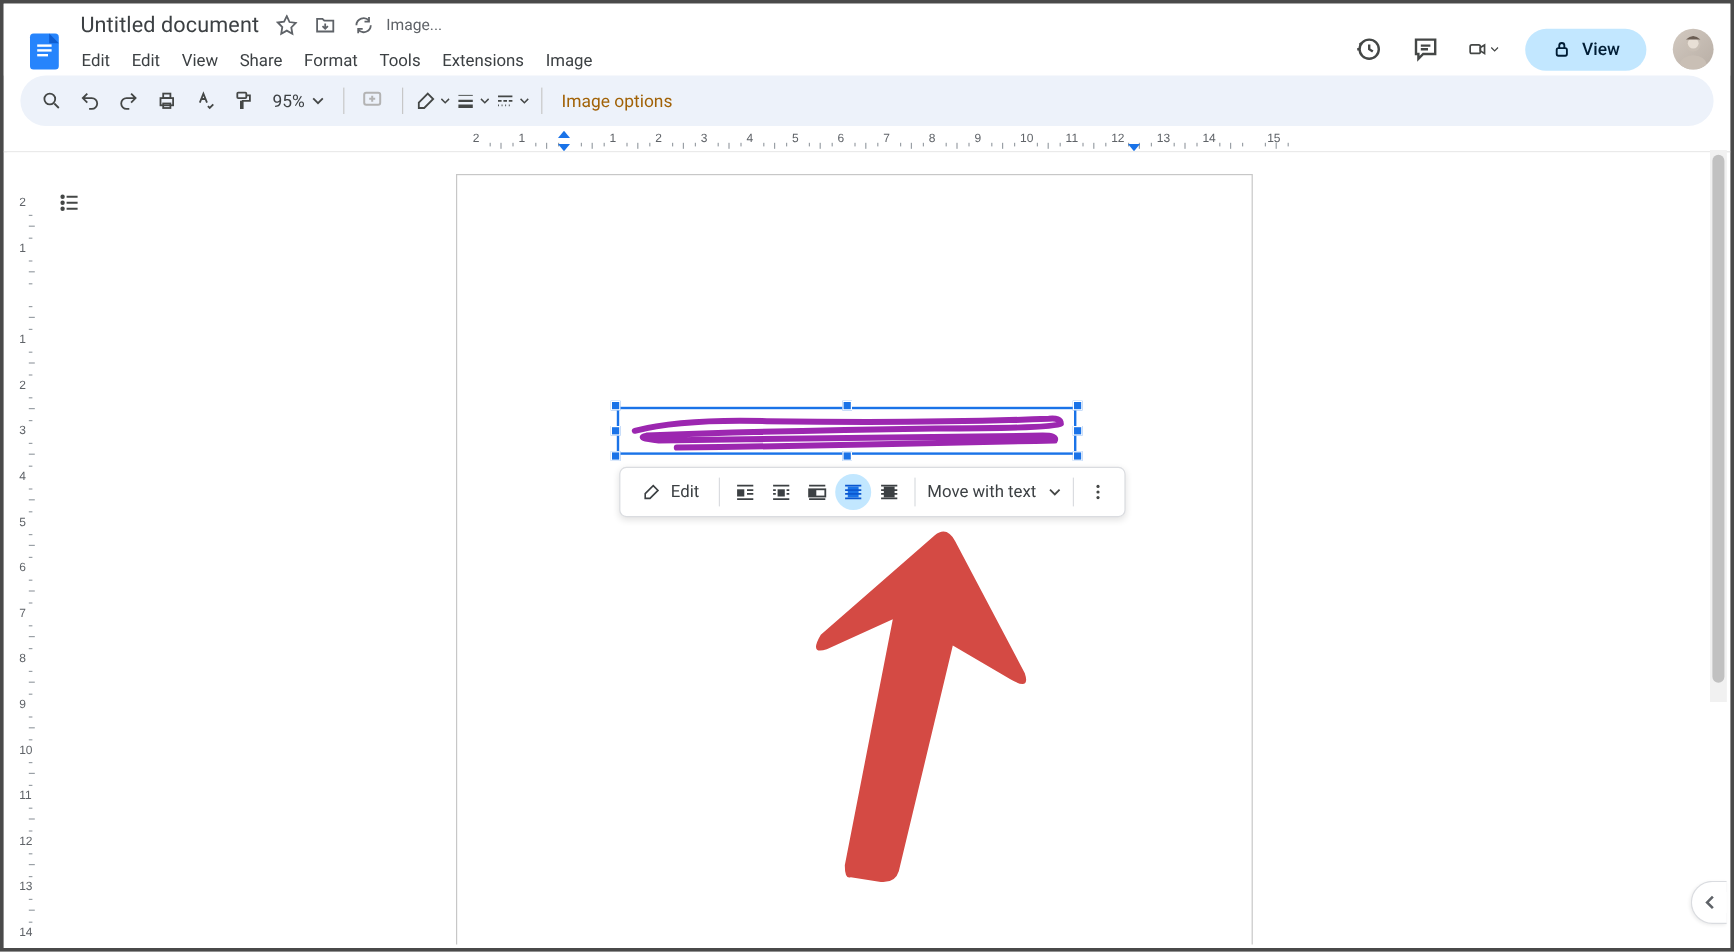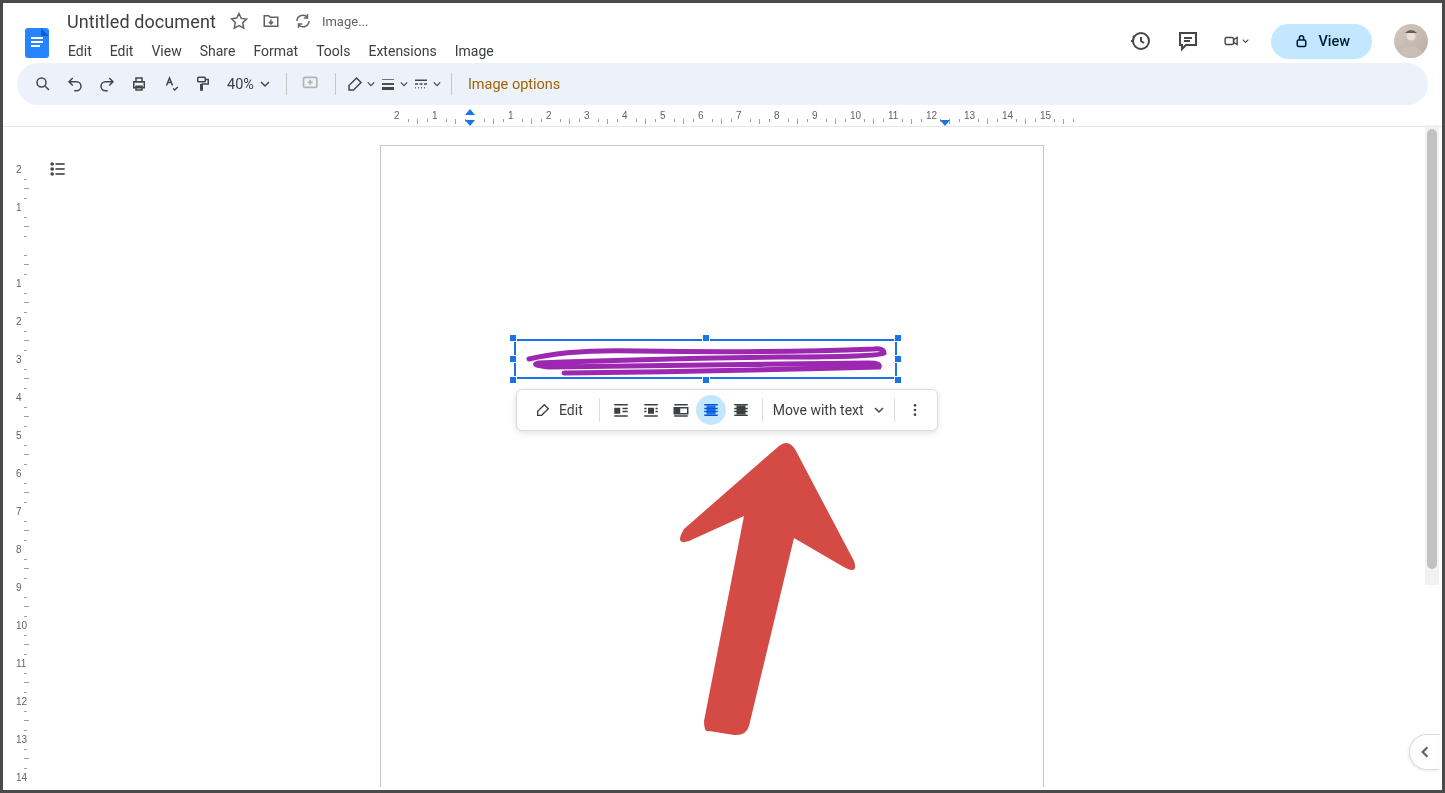--- a/index.html
+++ b/index.html
@@ -323,21 +323,21 @@
           <path d="M15 18l2 2 4-4"></path>
         </svg>
       </span>
     <span class="tb-btn">
         <svg width="18" height="18" viewBox="0 0 24 24" fill="none" stroke="#444746" stroke-width="2">
           <rect x="5" y="3" width="10" height="6" rx="1"></rect>
           <path d="M15 6h4v6h-8v8h-2v-8"></path>
         </svg>
       </span>
     <span class="tb-zoom">
-      <span>40%</span>
+      <span>95%</span>
       <svg width="10" height="10" viewBox="0 0 10 10">
           <path d="M1 3l4 4 4-4" fill="none" stroke="#444746" stroke-width="1.5"></path>
         </svg>
     </span>
     <span class="tb-sep"></span>
     <span class="tb-btn disabled">
         <svg width="20" height="20" viewBox="0 0 24 24" fill="none" stroke="#b3b3b3" stroke-width="2">
           <rect x="3" y="4" width="16" height="12" rx="2"></rect>
           <line x1="11" y1="7" x2="11" y2="13"></line>
           <line x1="8" y1="10" x2="14" y2="10"></line>
@@ -439,21 +439,21 @@
       <div style="position: absolute; left: 574px; top: 10px; width: 1px; height: 5px; background: rgb(154, 160, 166);"></div>
       <div style="position: absolute; left: 583.5px; top: 10px; width: 1px; height: 3px; background: rgb(154, 160, 166);"></div>
       <span class="ruler-tick-major" style="left: 589px;">13</span>
       <div style="position: absolute; left: 602.5px; top: 10px; width: 1px; height: 3px; background: rgb(154, 160, 166);"></div>
       <div style="position: absolute; left: 612px; top: 10px; width: 1px; height: 5px; background: rgb(154, 160, 166);"></div>
       <div style="position: absolute; left: 621.5px; top: 10px; width: 1px; height: 3px; background: rgb(154, 160, 166);"></div>
       <span class="ruler-tick-major" style="left: 627px;">14</span>
       <div style="position: absolute; left: 640.5px; top: 10px; width: 1px; height: 3px; background: rgb(154, 160, 166);"></div>
       <div style="position: absolute; left: 650px; top: 10px; width: 1px; height: 5px; background: rgb(154, 160, 166);"></div>
       <div style="position: absolute; left: 659.5px; top: 10px; width: 1px; height: 3px; background: rgb(154, 160, 166);"></div>
-      <span class="ruler-tick-major" style="left: 665px;">15</span>
+      <span class="ruler-tick-major" style="left: 681px;">15</span>
       <div style="position: absolute; left: 678.5px; top: 10px; width: 1px; height: 3px; background: rgb(154, 160, 166);"></div>
       <div style="position: absolute; left: 688px; top: 10px; width: 1px; height: 5px; background: rgb(154, 160, 166);"></div>
       <div style="position: absolute; left: 697.5px; top: 10px; width: 1px; height: 3px; background: rgb(154, 160, 166);"></div>
       <div class="ruler-indent-top" style="left: 90px;"></div>
       <div class="ruler-indent-bottom" style="left: 90px;"></div>
       <div class="ruler-right-marker" style="left: 565px;"></div>
     </div>
 </div>
 
 <div class="editor-area">

